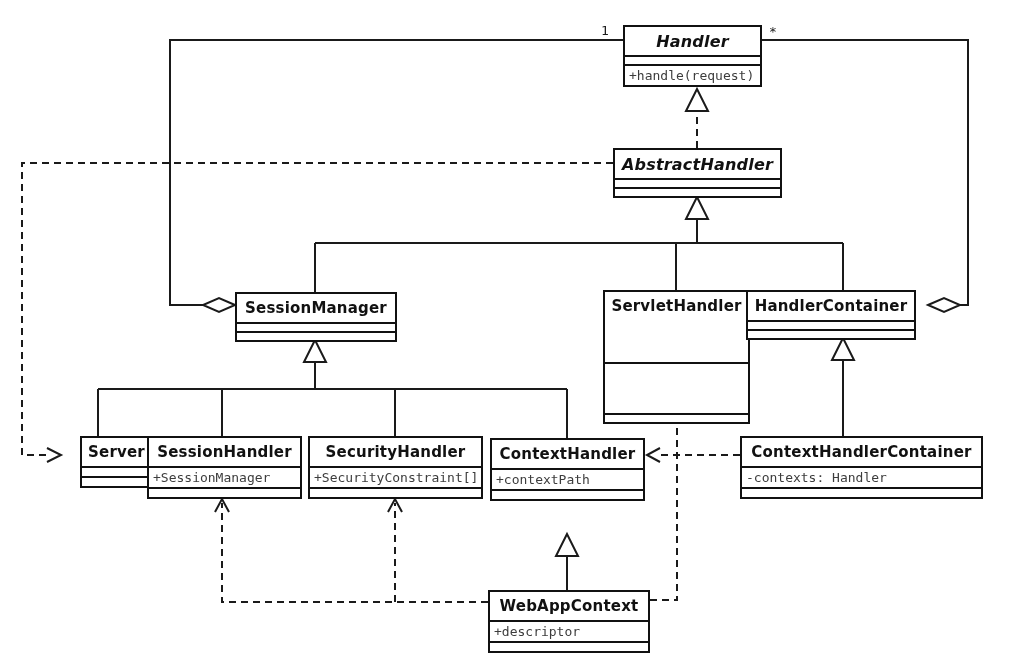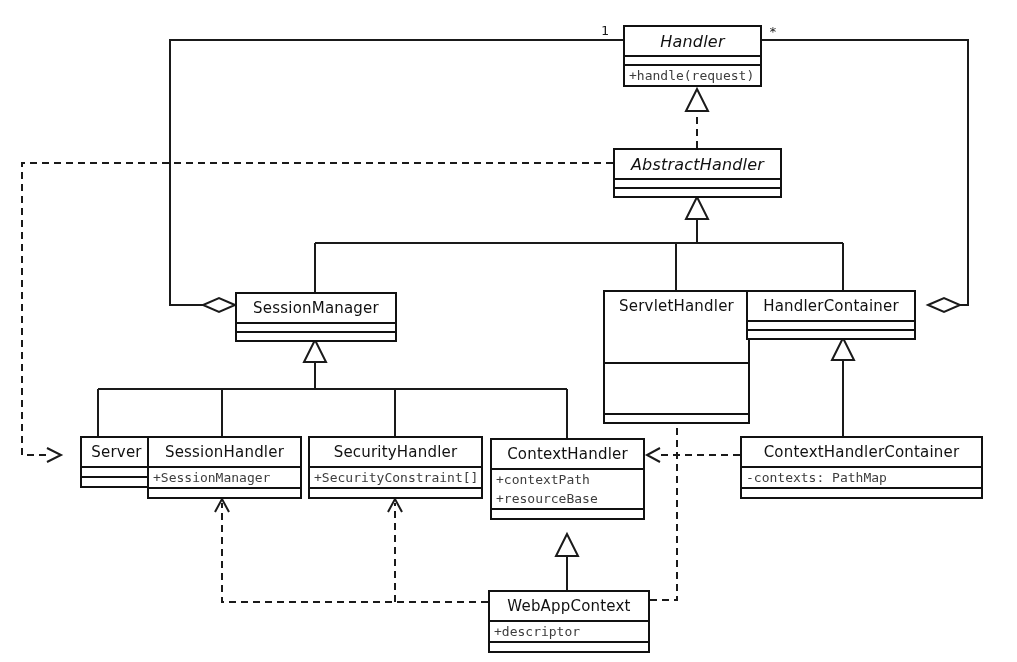--- a/index.html
+++ b/index.html
@@ -16,21 +16,21 @@
     box-sizing:border-box;
     background:#ffffff;
     border:2px solid #111111;
     display:flex;flex-direction:column;
     z-index:2;
   }
   .uml-title{
     box-sizing:border-box;
     height:28px;
     display:flex;align-items:center;justify-content:center;
-    font-weight:normal;font-size:15px;color:#111111;
+    font-weight:bold;font-size:15px;color:#111111;
     white-space:nowrap;
     letter-spacing:0.2px;
   }
   .uml-class.abstract .uml-title{font-style:italic;font-size:16px;}
   .cmp{
     box-sizing:border-box;
     border-top:2px solid #111111;
   }
   .cmp.thin{height:10px;}
   .cmp.thin.xs{height:9px;}
@@ -181,29 +181,28 @@
     <div class="cmp">
       <div class="member">+SecurityConstraint[]</div>
     </div>
     <div class="cmp thin"></div>
   </div>
 
   <div class="uml-class" style="left:490px;top:438px;width:155px;">
     <div class="uml-title">ContextHandler</div>
     <div class="cmp">
       <div class="member">+contextPath</div>
-      <div class="member">+resourceBase</div>
     </div>
     <div class="cmp thin"></div>
   </div>
 
   <div class="uml-class" style="left:740px;top:436px;width:243px;justify-content:center;">
     <div class="uml-title">ContextHandlerContainer</div>
     <div class="cmp">
-      <div class="member">-contexts: PathMap</div>
+      <div class="member">-contexts: Handler</div>
     </div>
     <div class="cmp thin"></div>
   </div>
 
   <div class="uml-class" style="left:488px;top:590px;width:162px;">
     <div class="uml-title">WebAppContext</div>
     <div class="cmp">
       <div class="member">+descriptor</div>
     </div>
     <div class="cmp thin"></div>

